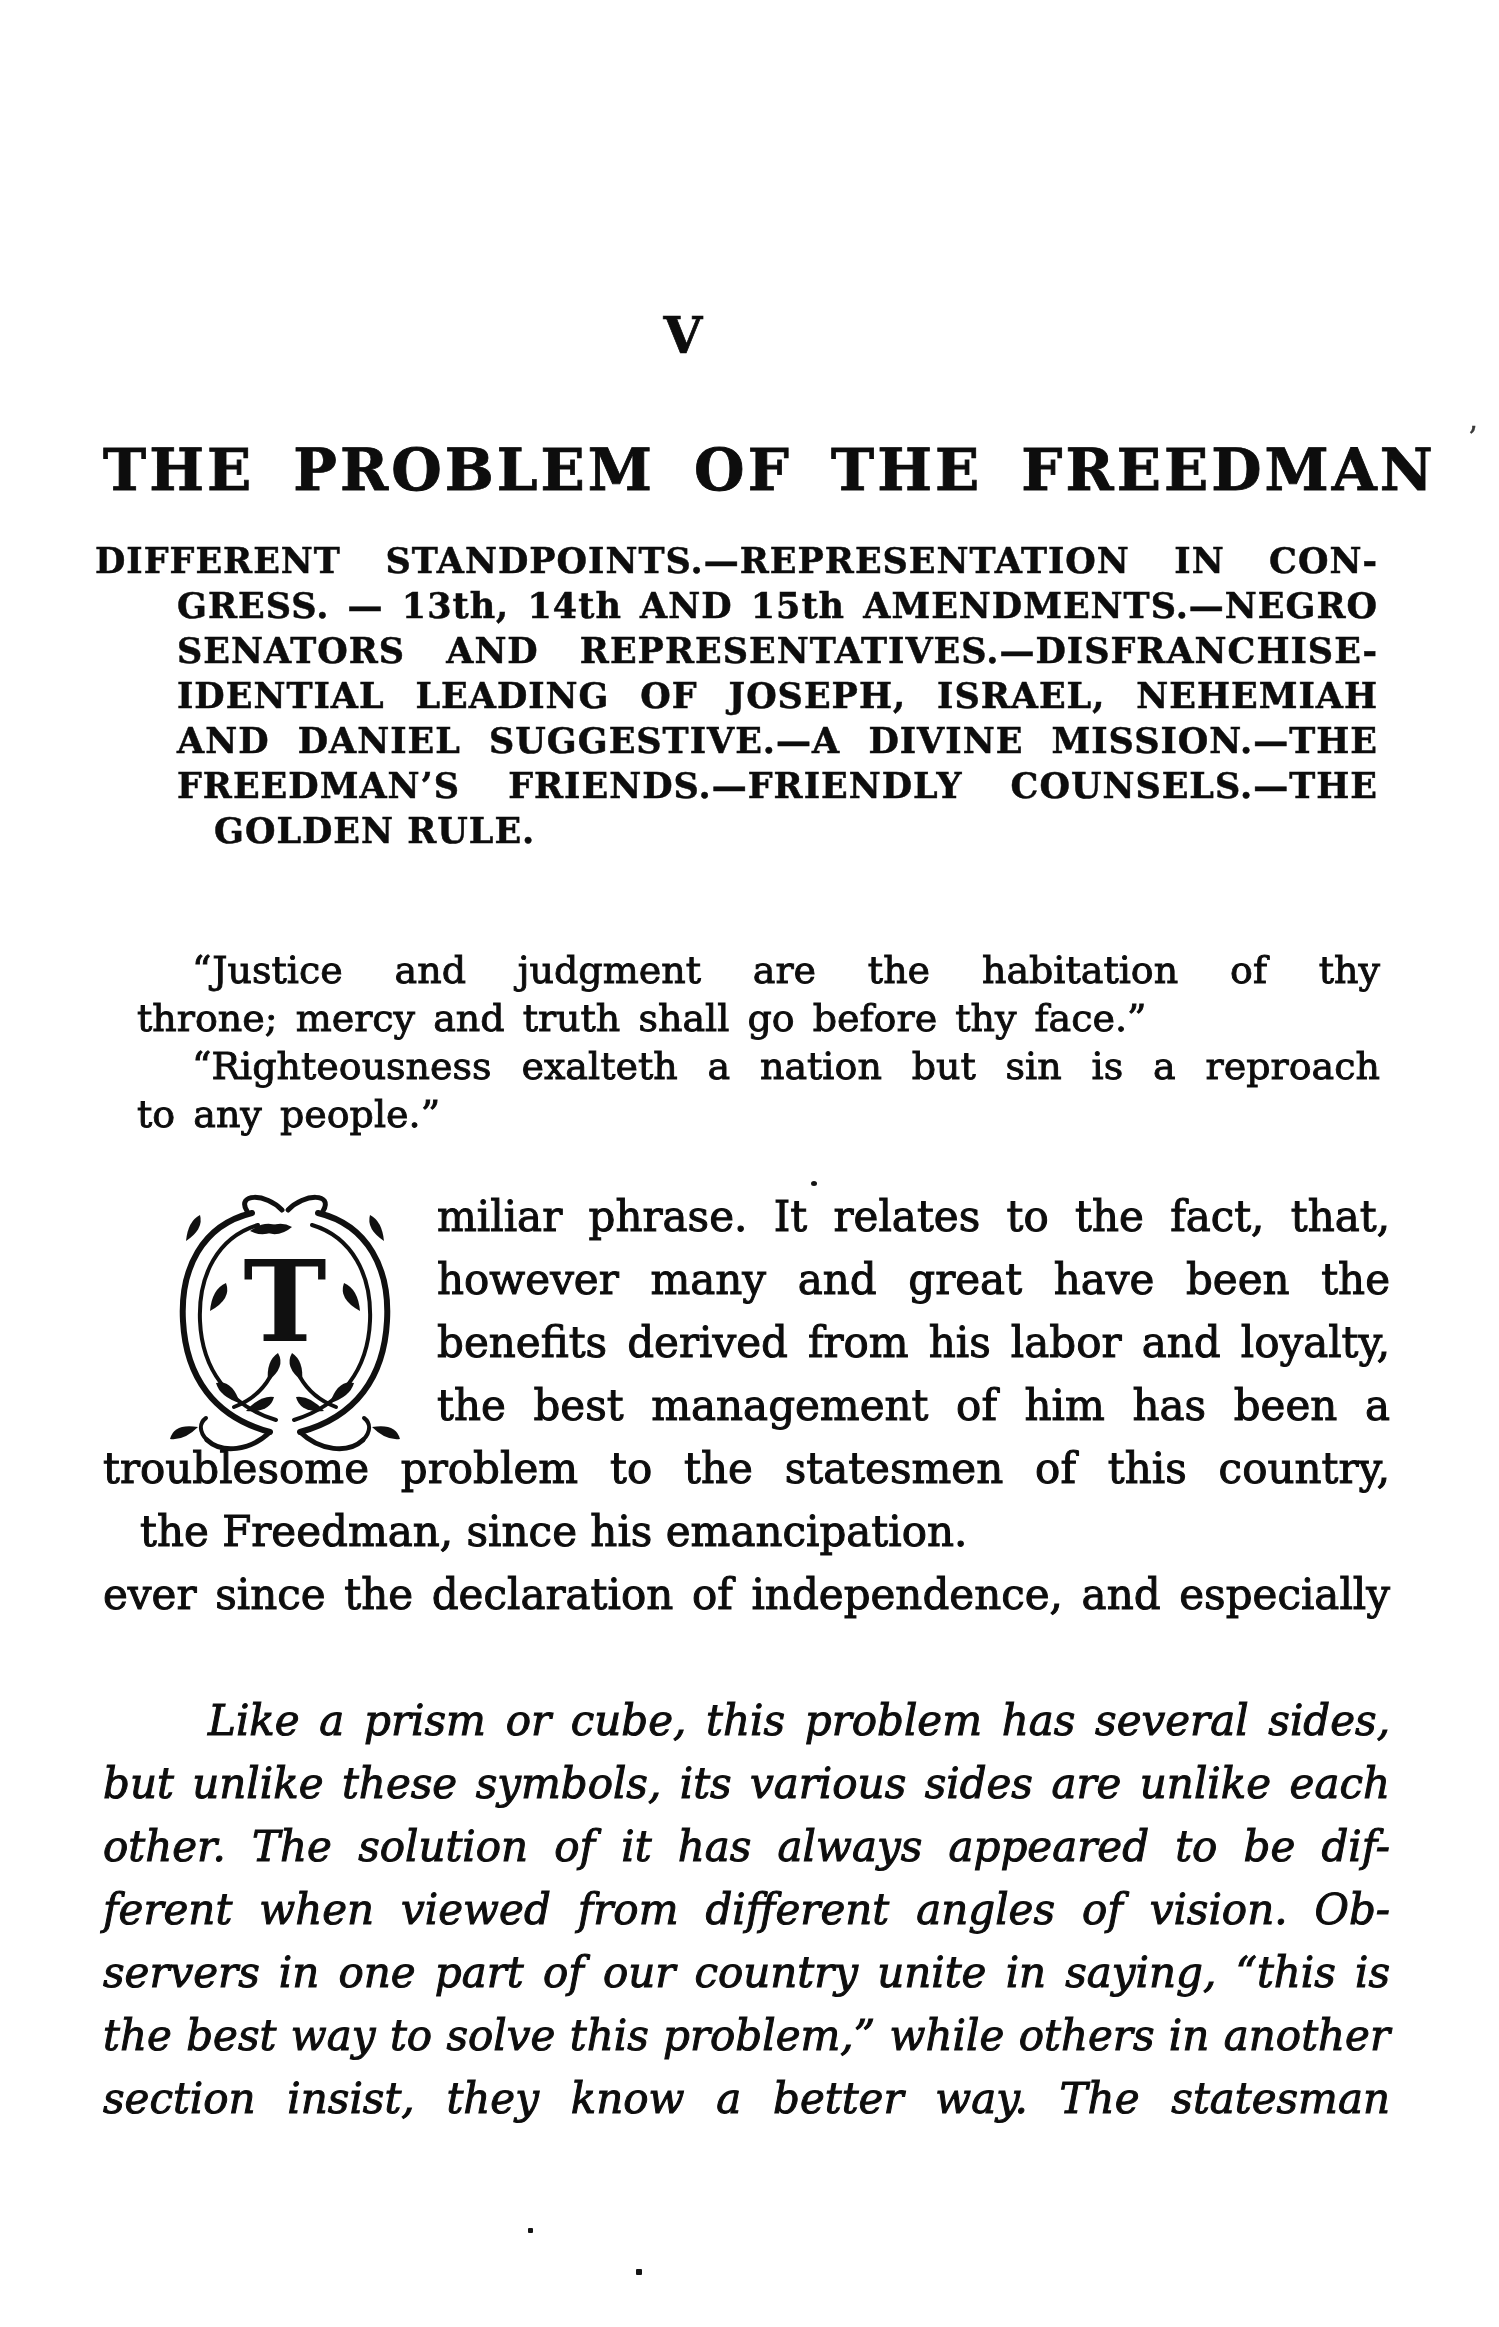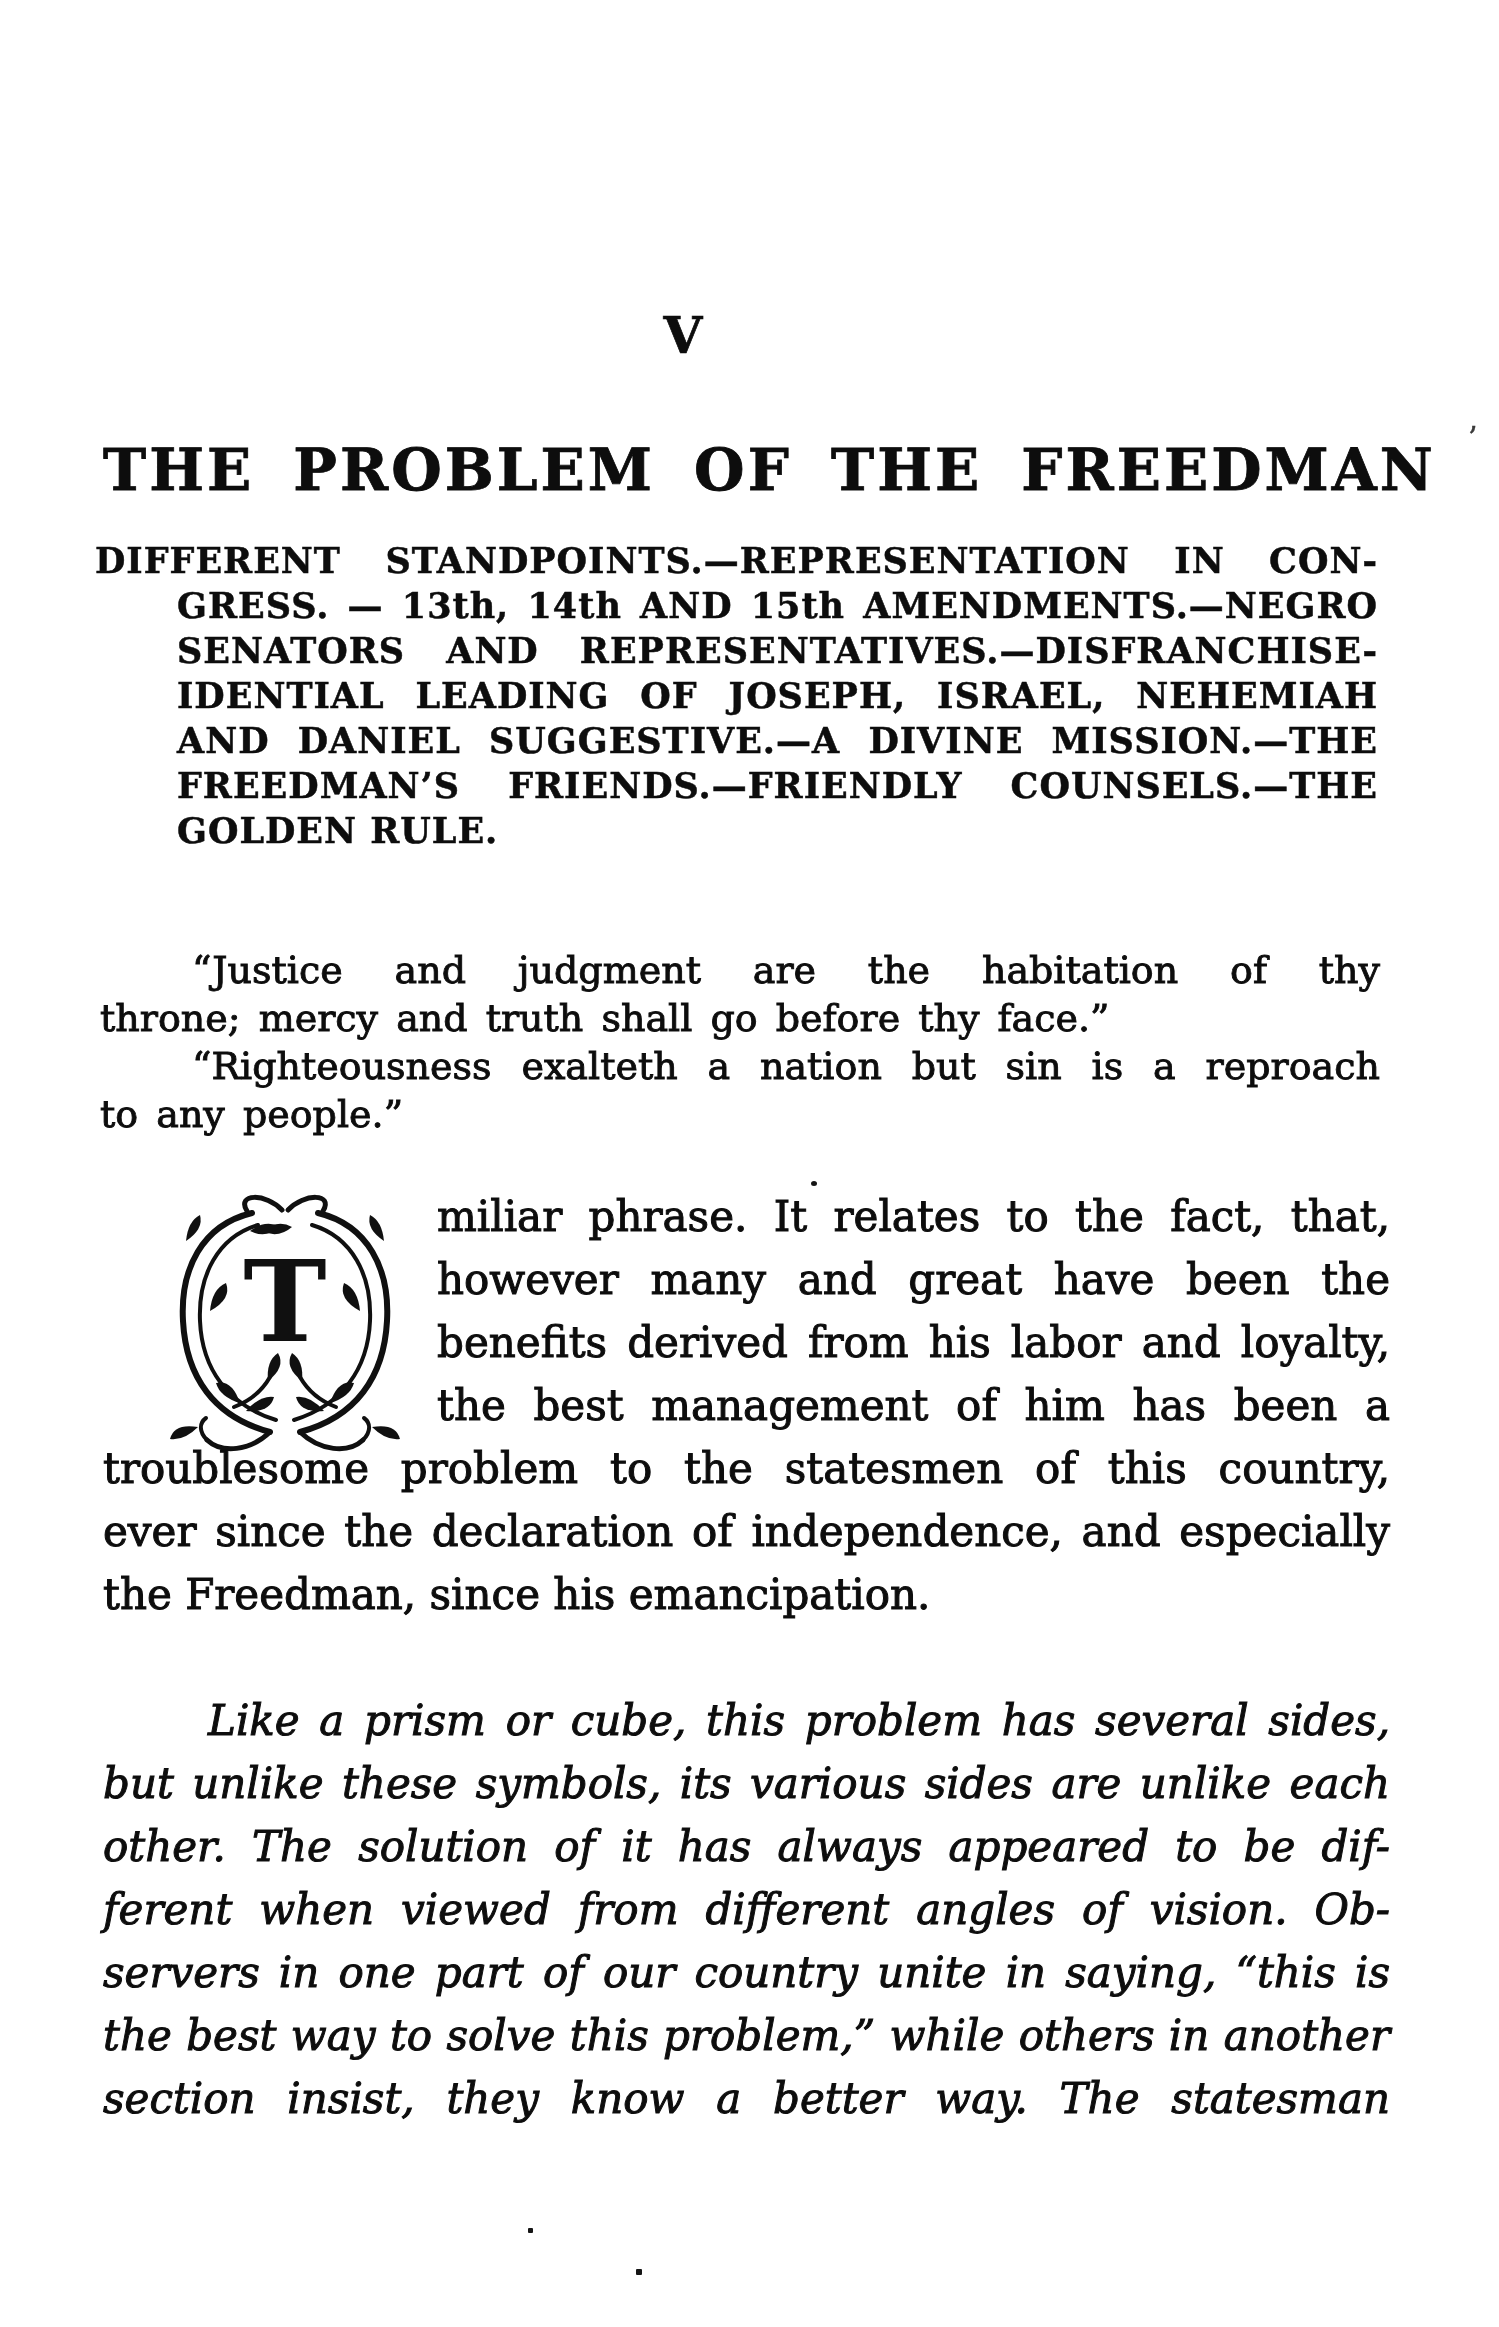--- a/index.html
+++ b/index.html
@@ -41,21 +41,21 @@
   .epigraph{
     position:absolute;top:946px;left:100px;width:1280px;
     font-size:38px;font-weight:400;
     -webkit-text-stroke:0.9px currentColor;
   }
   .epigraph .line{height:48px;line-height:48px;}
   .epigraph .line.indent{text-indent:92px;}
   .epigraph .line.nat{word-spacing:6px;}
   
   .j{text-align:justify;text-align-last:justify;}
-  .nj{text-align:center;text-align-last:left;}
+  .nj{text-align:center;text-align-last:left;margin-left:37px;}
   
   .bodyblock{
     position:absolute;left:103px;width:1287px;
     font-size:42px;font-weight:400;
     -webkit-text-stroke:1px currentColor;
   }
   .para1{top:1185px;}
   .para2{top:1689px;font-style:italic;}
   .bodyblock .line{height:63px;line-height:63px;}
   .para1 .line.beside{margin-left:334px;}
@@ -148,22 +148,22 @@
       <text x="135" y="152" text-anchor="middle" font-family="DejaVu Serif, Liberation Serif, serif" font-size="112" font-weight="bold" fill="#101010">T</text>
     </svg>
   </div>
 
   <div class="bodyblock para1">
     <div class="line j beside">miliar phrase. It relates to the fact, that,</div>
     <div class="line j beside">however many and great have been the</div>
     <div class="line j beside">benefits derived from his labor and loyalty,</div>
     <div class="line j beside">the best management of him has been a</div>
     <div class="line j">troublesome problem to the statesmen of this country,</div>
+    <div class="line nj">the Freedman, since his emancipation.</div>
     <div class="line j">ever since the declaration of independence, and especially</div>
-    <div class="line nj">the Freedman, since his emancipation.</div>
   </div>
 
   <div class="bodyblock para2">
     <div class="line j first">Like a prism or cube, this problem has several sides,</div>
     <div class="line j">but unlike these symbols, its various sides are unlike each</div>
     <div class="line j">other. The solution of it has always appeared to be dif-</div>
     <div class="line j">ferent when viewed from different angles of vision. Ob-</div>
     <div class="line j">servers in one part of our country unite in saying, “this is</div>
     <div class="line j">the best way to solve this problem,” while others in another</div>
     <div class="line j">section insist, they know a better way. The statesman</div>

